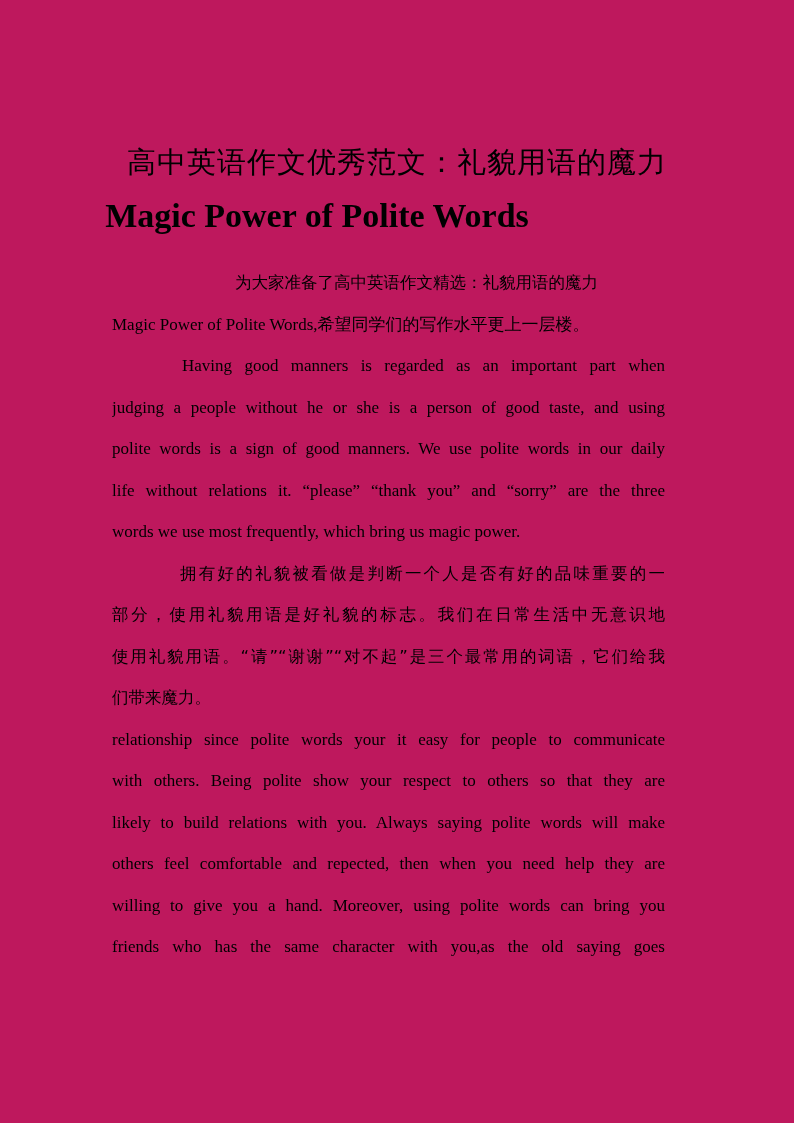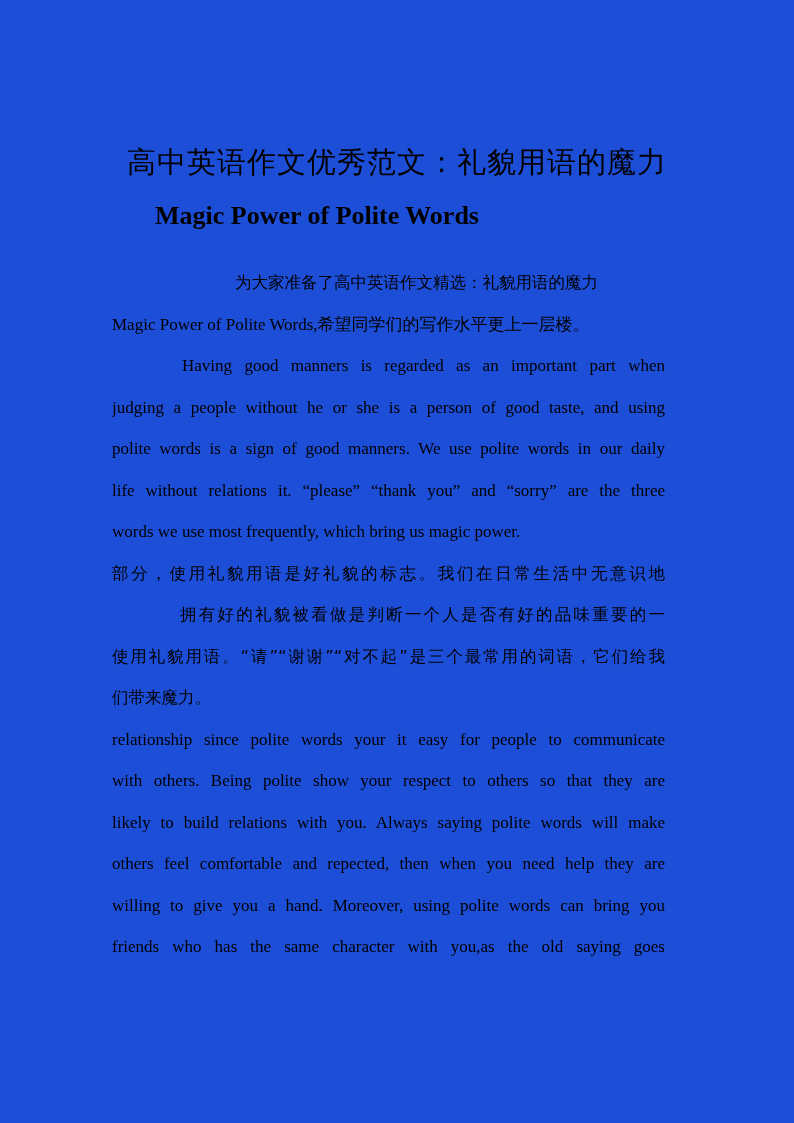--- a/index.html
+++ b/index.html
@@ -1,24 +1,24 @@
 <!DOCTYPE html>
 <html><head>
 <meta charset="utf-8">
 <style>
   html, body { margin: 0; padding: 0; background: #ffffff; }
   body { width: 794px; height: 1123px; position: relative; overflow: hidden; color: #000; }
-  .page { position: absolute; left: 0; top: 0; width: 794px; height: 1123px; background: #1d4ed8; }
+  .page { position: absolute; left: 0; top: 0; width: 794px; height: 1123px; background: #be185d; }
   .title-cn {
     position: absolute; left: 0; width: 794px; top: 140px; text-align: center;
     font-family: "DejaVu Serif", serif; font-size: 29px; line-height: 44px; letter-spacing: 1px;
   }
   .title-en {
     position: absolute; left: 0; width: 634px; top: 196px; text-align: center;
-    font-family: "Liberation Serif", serif; font-weight: bold; font-size: 26px; line-height: 40px;
+    font-family: "Liberation Serif", serif; font-weight: bold; font-size: 34px; line-height: 40px;
   }
   .body {
     position: absolute; left: 112px; width: 553px; top: 262px;
     font-family: "Liberation Serif", "DejaVu Serif", serif; font-size: 17px;
   }
   .line {
     height: 41.5px; line-height: 41.5px; white-space: nowrap;
     text-align: justify; text-align-last: justify; overflow: hidden; font-family: Liberation Serif, serif;
   }
   .line.last { text-align-last: left; }
@@ -43,22 +43,22 @@
 
     <div>
       <div class="line ind2">Having good manners is regarded as an important part when</div>
       <div class="line">judging a people without he or she is a person of good taste, and using</div>
       <div class="line">polite words is a sign of good manners. We use polite words in our daily</div>
       <div class="line">life without relations it. “please” “thank you” and “sorry” are the three</div>
       <div class="line last">words we use most frequently, which bring us magic power.</div>
     </div>
 
     <div>
+      <div class="line cn ind3">拥有好的礼貌被看做是判断一个人是否有好的品味重要的一</div>
       <div class="line cn">部分，使用礼貌用语是好礼貌的标志。我们在日常生活中无意识地</div>
-      <div class="line cn ind3">拥有好的礼貌被看做是判断一个人是否有好的品味重要的一</div>
       <div class="line cn">使用礼貌用语。“请”“谢谢”“对不起”是三个最常用的词语，它们给我</div>
       <div class="line cn last">们带来魔力。</div>
     </div>
 
     <div>
       <div class="line">relationship since polite words your it easy for people to communicate</div>
       <div class="line">with others. Being polite show your respect to others so that they are</div>
       <div class="line">likely to build relations with you. Always saying polite words will make</div>
       <div class="line">others feel comfortable and repected, then when you need help they are</div>
       <div class="line">willing to give you a hand. Moreover, using polite words can bring you</div>

